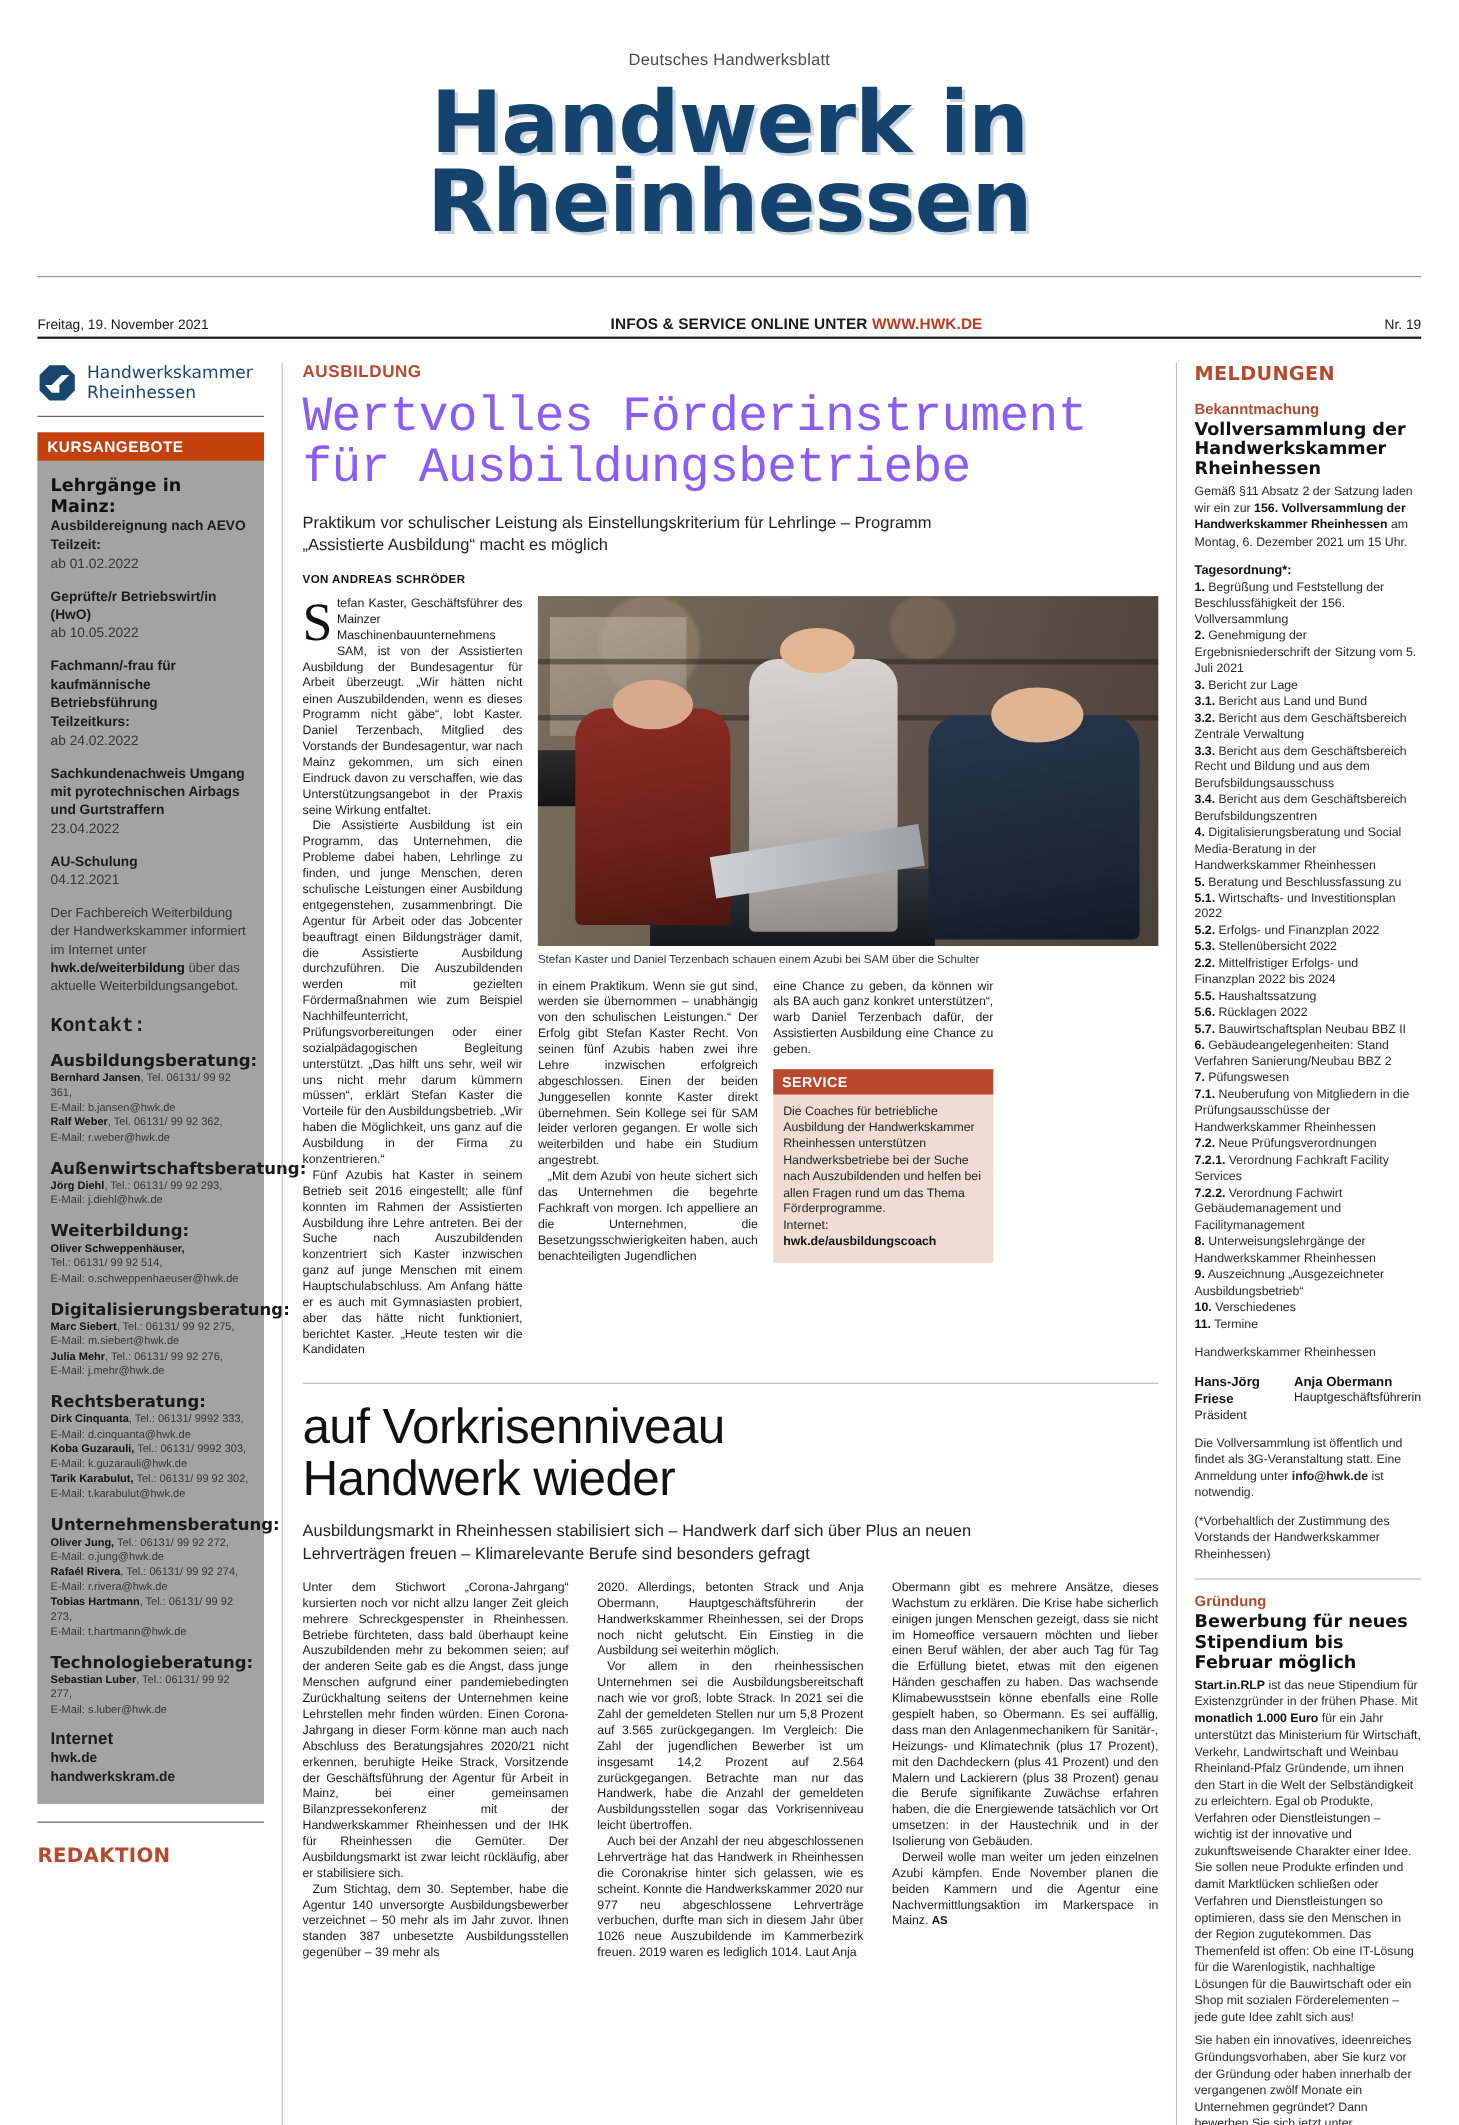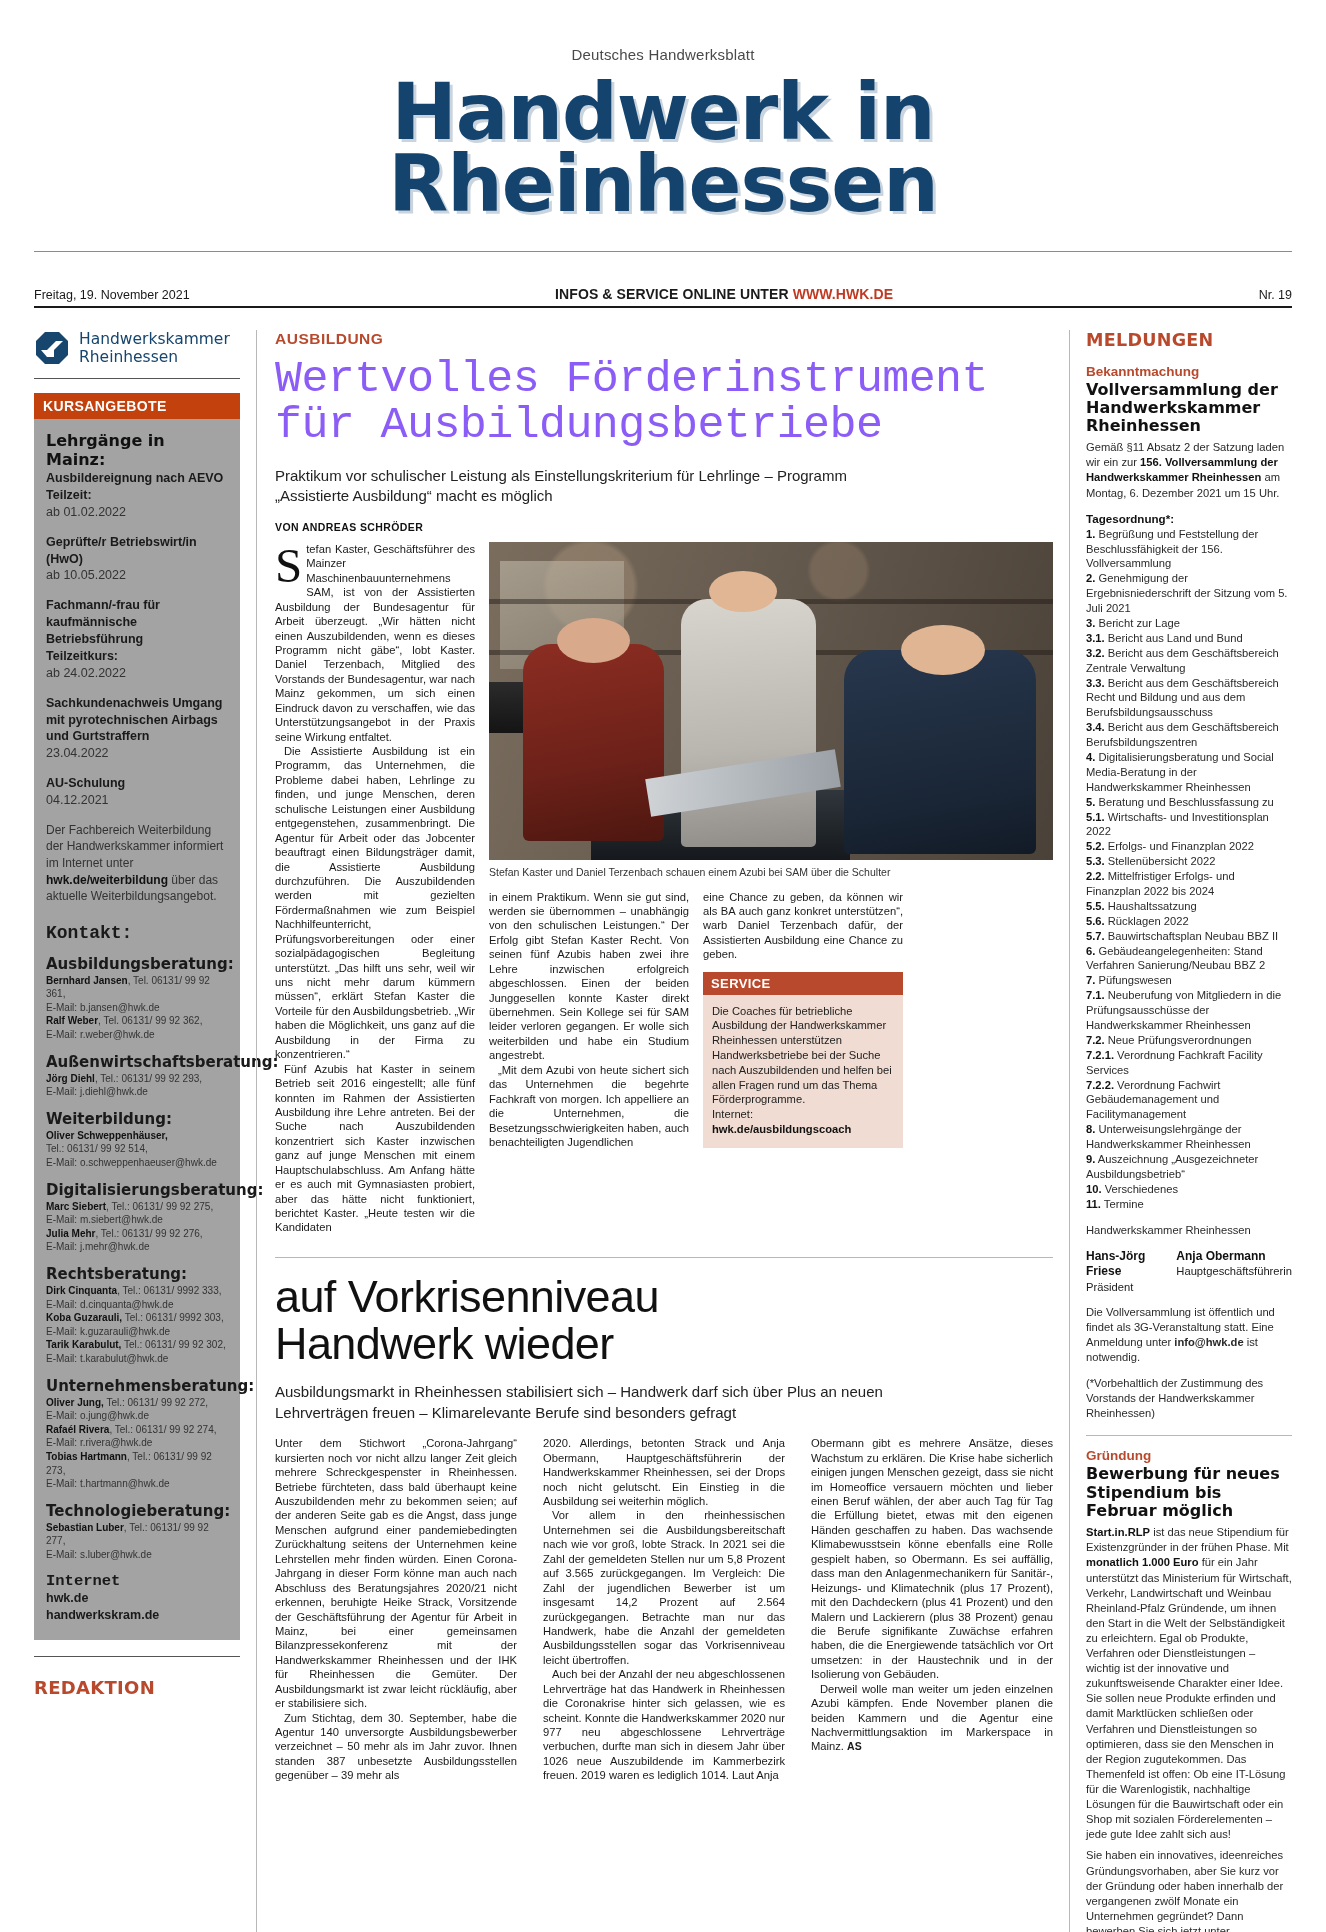--- a/index.html
+++ b/index.html
@@ -66,21 +66,21 @@
   .beige .b-title { font-family:"DejaVu Sans",sans-serif; font-weight:bold; font-size:16px; color:#111; margin-bottom:1px; }
   .beige .b-sub  { font-weight:bold; font-size:12.5px; line-height:1.35; }
   .beige .b-date { font-size:12.5px; color:#333; line-height:1.35; }
   .beige .grp { margin-bottom:13px; }
   .beige .note { font-size:12px; line-height:1.38; color:#333; margin-top:4px; }
   .beige .note b { color:#111; }
   .kontakt-h { font-family:Liberation Mono, monospace; font-weight:bold; font-size:18px; margin:18px 0 12px; }
   .adv-h { font-family:"DejaVu Sans",sans-serif; font-weight:bold; font-size:15px; margin-bottom:1px; }
   .adv-p { font-size:10px; line-height:1.36; color:#333; margin-bottom:11px; }
   .adv-p b { color:#111; }
-  .internet-h { font-family:Liberation Mono, monospace; font-weight:bold; font-size:15.5px; margin-top:4px; }
+  .internet-h { font-family:Liberation Sans, sans-serif; font-weight:bold; font-size:15.5px; margin-top:4px; }
   .internet-l { font-weight:bold; font-size:12.5px; line-height:1.34; }
 
   .redaktion-h {
     color:#b8492c; font-weight:bold; font-size:18px;
     font-family:"DejaVu Sans",sans-serif; letter-spacing:.3px;
     margin:20px 0 16px;
   }
 
   
   .rubrik { color:#b8492c; font-weight:bold; font-size:15.5px; letter-spacing:.5px; margin-bottom:9px; }

